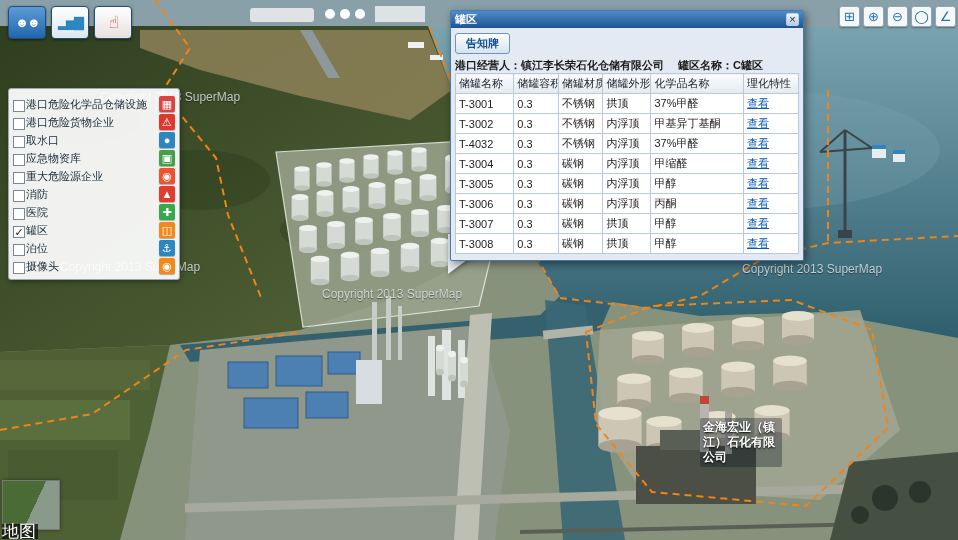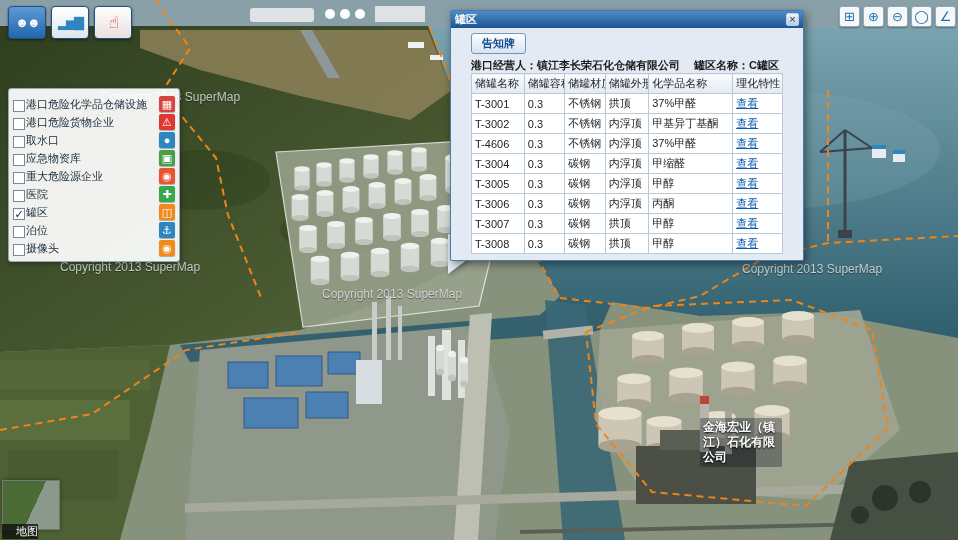--- a/index.html
+++ b/index.html
@@ -45,39 +45,39 @@
       border-top:40px solid #e3eaf3;border-right:54px solid transparent;z-index:19;
       filter:drop-shadow(1px 2px 2px rgba(0,0,0,.3))}
 
   #dialog{position:absolute;left:450px;top:10px;width:354px;z-index:20;background:#e3eaf3;
       border:1px solid #4a79ad;box-shadow:2px 3px 8px rgba(0,0,0,.45);border-radius:2px}
   #dialog-titlebar{height:17px;background:linear-gradient(#4f8cc9,#1d5394);display:flex;
       align-items:center;padding:0 4px;cursor:move}
   #dialog-title{color:#fff;font-size:11px;font-weight:bold;flex:1}
   #dialog-close{width:13px;height:13px;border:1px solid #bcd0e4;background:linear-gradient(#eef4fa,#b8cde0);
       color:#234;font-size:11px;line-height:11px;text-align:center;cursor:pointer;border-radius:2px}
-  #dialog-body{padding:5px 20px 6px}
+  #dialog-body{padding:5px 4px 6px}
   #notice-btn{display:inline-block;padding:2px 10px;font-size:11px;font-weight:bold;color:#15508f;
       background:linear-gradient(#fdfefe,#d7e3ee);border:1px solid #6e96bd;border-radius:3px;
       cursor:pointer;margin-bottom:4px}
   #dialog-info{font-size:11px;font-weight:bold;color:#1a1a1a;margin-bottom:0;white-space:nowrap}
   #dialog-info .gap{display:inline-block;width:14px}
   #tank-table{border-collapse:collapse;width:100%;background:#fff;table-layout:fixed}
   #tank-table th,#tank-table td{border:1px solid #b9c9da;font-size:11px;padding:2px 3px;
       text-align:left;overflow:hidden;white-space:nowrap}
   #tank-table th{background:linear-gradient(#fbfcfd,#e3eaf1);font-weight:normal;color:#223}
   #tank-table td{color:#222;height:18px}
   #tank-table a{color:#0a58b0;text-decoration:underline;cursor:pointer}
 
   #minimap{position:absolute;left:2px;top:480px;width:58px;height:50px;border:1px solid #777;
       background:linear-gradient(115deg,#4a6b35 55%,#8a9a8a 55%);z-index:10;
       box-shadow:0 0 4px rgba(0,0,0,.4);cursor:pointer}
   #minimap-label{position:absolute;left:2px;top:524px;width:36px;height:15px;
-      background:rgba(10,10,10,.75);color:#fff;font-size:11px;line-height:15px;
-      text-align:right;z-index:11}
+      background:rgba(10,10,10,.75);color:#fff;font-size:17px;line-height:15px;
+      text-align:left;z-index:11}
 </style>
 </head>
 <body>
 
 <div id="stage">
 
   <svg id="map-scene" width="958" height="540" viewBox="0 0 958 540">
     <defs>
       <linearGradient id="gWater" x1="0" y1="0" x2="0" y2="1">
         <stop offset="0" stop-color="#7aa3b0"></stop>
@@ -280,20 +280,25 @@
           <span class="lab">应急物资库</span>
           <span class="lic" style="background: rgb(69, 160, 73);">▣</span>
         </div>
         <div class="layer-item">
           <span class="cb"></span>
           <span class="lab">重大危险源企业</span>
           <span class="lic" style="background: rgb(232, 85, 47);">◉</span>
         </div>
         <div class="layer-item">
           <span class="cb"></span>
+          <span class="lab">消防</span>
+          <span class="lic" style="background: rgb(226, 60, 46);">▲</span>
+        </div>
+        <div class="layer-item">
+          <span class="cb"></span>
           <span class="lab">医院</span>
           <span class="lic" style="background: rgb(55, 169, 76);">✚</span>
         </div>
         <div class="layer-item">
           <span class="cb">✓</span>
           <span class="lab">罐区</span>
           <span class="lic" style="background: rgb(240, 138, 29);">◫</span>
         </div>
         <div class="layer-item">
           <span class="cb"></span>
@@ -350,21 +355,21 @@
             </tr>
             <tr>
               <td>T-3002</td>
               <td>0.3</td>
               <td>不锈钢</td>
               <td>内浮顶</td>
               <td>甲基异丁基酮</td>
               <td><a>查看</a></td>
             </tr>
             <tr>
-              <td>T-4606</td>
+              <td>T-4032</td>
               <td>0.3</td>
               <td>不锈钢</td>
               <td>内浮顶</td>
               <td>37%甲醛</td>
               <td><a>查看</a></td>
             </tr>
             <tr>
               <td>T-3004</td>
               <td>0.3</td>
               <td>碳钢</td>

